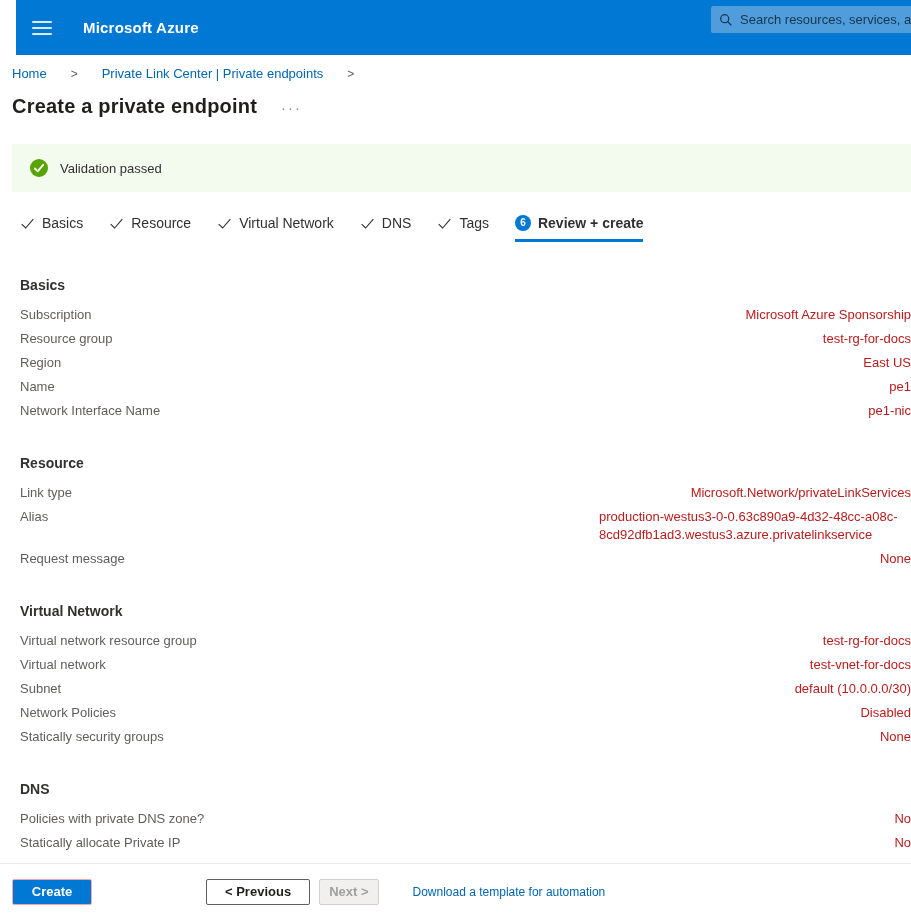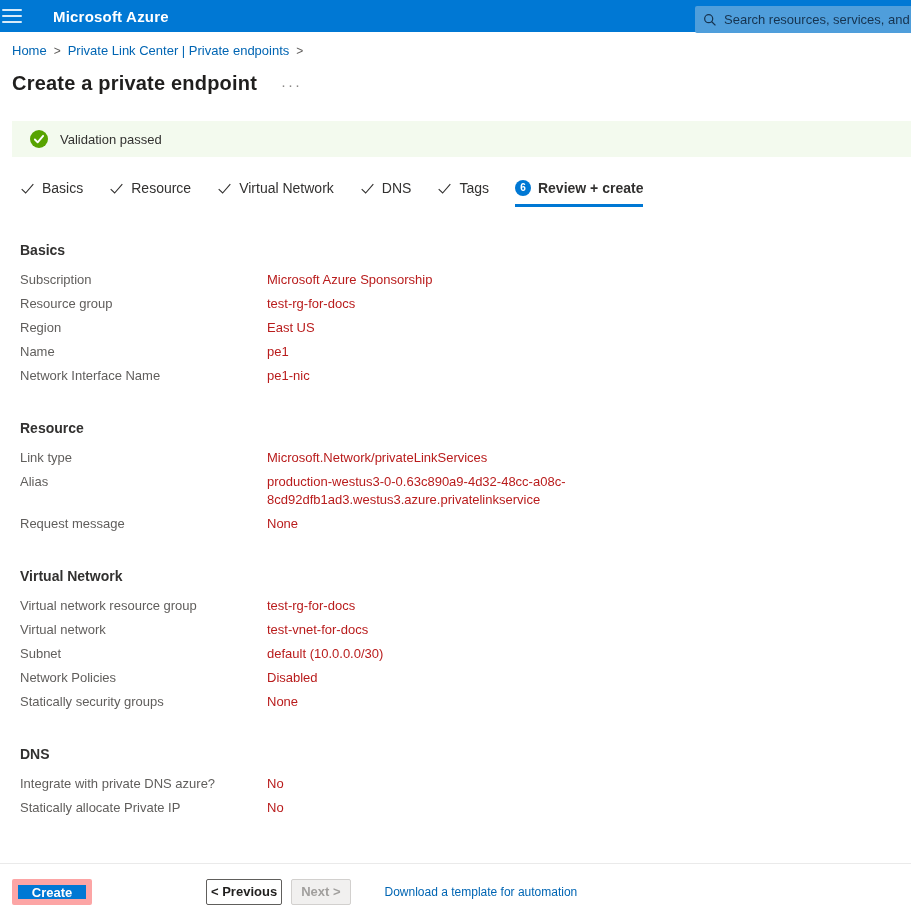--- a/index.html
+++ b/index.html
@@ -7,89 +7,89 @@
   body {
     font-family:"Liberation Sans", sans-serif;
     background:#ffffff;
     color:#323130;
     position:relative;
     overflow:hidden;
   }
 
   
   .topbar {
-    height:32px; background:#0078d4;
+    height:55px; background:#0078d4;
     display:flex; align-items:center;
-    padding-left:2px; position:relative;
+    padding-left:16px; position:relative;margin-left:16px;
   }
   .hamburger { width:20px; height:14px; display:flex; flex-direction:column; justify-content:space-between; cursor:pointer; }
   .hamburger span { display:block; height:2px; background:rgba(255,255,255,0.85); border-radius:1px; }
   .topbar-title { color:#fff; font-size:15px; font-weight:700; margin-left:31px; letter-spacing:0.2px; }
   .searchbox {
     position:absolute; left:695px; top:6px; width:268px; height:27px;
     background:#4f9edb; border-radius:2px;
     display:flex; align-items:center; padding-left:8px; overflow:hidden;
   }
   .searchbox svg { flex:0 0 auto; }
   .searchbox input {
     border:none; outline:none; background:transparent;
     font-family:"Liberation Sans", sans-serif;
     font-size:13px; color:#16334f; margin-left:7px; width:230px;
   }
   .searchbox input::placeholder { color:#16334f; opacity:1; }
 
   
-  .breadcrumb { padding:11px 0 0 12px; font-size:13px; line-height:16px; display:flex; align-items:flex-end; }
+  .breadcrumb { padding:11px 0 0 12px; font-size:13px; line-height:16px; display:flex; align-items:flex-end;gap:17px; }
   .breadcrumb a { color:#0065b3; text-decoration:none; cursor:pointer; }
   .crumb-sep { color:#605e5c; font-size:12px; margin:0 7px; }
 
   
   .title-row { margin:9px 0 0 12px; display:flex; align-items:center; height:30px; }
   .page-title { font-size:20px; font-weight:700; color:#201f1e; letter-spacing:0.2px; }
   .more-btn { margin-left:24px; color:#8a8886; font-size:15px; letter-spacing:2px; cursor:pointer; line-height:10px; padding-top:4px; }
 
   
   .banner {
-    margin:23px 0 0 12px; width:calc(100% - 12px); height:36px;
+    margin:23px 0 0 12px; width:calc(100% - 12px); height:48px;
     background:#f3faee; display:flex; align-items:center; padding-left:18px;
   }
   .banner-text { font-size:13px; color:#323130; margin-left:12px; }
 
   
   .tabs { margin:23px 0 0 20px; display:flex; gap:26px; }
   .tab { display:flex; align-items:center; gap:7px; padding-bottom:8px; border-bottom:3px solid transparent; cursor:pointer; font-size:14px; color:#323130; }
   .tab.active { border-bottom-color:#0078d4; font-weight:700; }
   .tab-badge {
     width:16px; height:16px; border-radius:50%; background:#0078d4;
     color:#fff; font-size:10px; font-weight:700; text-align:center; line-height:16px;
   }
 
   
   .content { margin-left:20px; }
   .section-heading { font-size:14px; font-weight:700; color:#323130; line-height:16px; }
   .sec-basics { margin-top:35px; }
   .sec-other { margin-top:32px; }
   .rows { margin-top:10px; }
-  .row { display:flex; padding:3px 0; }
+  .row { display:flex; padding:3px 0;justify-content:space-between; }
   .row .lbl { width:247px; flex:0 0 247px; font-size:13px; line-height:18px; color:#605e5c; }
   .row .val { font-size:13px; line-height:18px; color:#b91c1c; max-width:312px; overflow-wrap:break-word; }
 
   
   .footer {
     position:absolute; left:0; right:0; bottom:0; height:56px;
     background:#fff; border-top:1px solid #eaeaea;
     display:flex; align-items:center; padding-left:12px;
   }
   .btn { font-family:"Liberation Sans", sans-serif; font-size:13px; height:26px; cursor:pointer; }
   .btn-create {
-    width:80px; background:#0078d4; color:#fff; border:6px solid #fca5a5;
+    width:80px; background:#0078d4; color:#fff; border:1px solid #fca5a5;
     font-weight:700; border-radius:2px;
   }
   .btn-previous {
-    margin-left:114px; padding:0 4px; background:#fff; color:#201f1e;
+    margin-left:114px; padding:0 18px; background:#fff; color:#201f1e;
     border:1px solid #605e5c; font-weight:600; border-radius:2px;
   }
   .btn-next {
     margin-left:9px; padding:0 9px; background:#f1f0ef; color:#a19f9d;
     border:1px solid #d2d0ce; font-weight:600; border-radius:2px; cursor:default;
   }
   .footer-link { margin-left:34px; font-size:12px; color:#0065b3; text-decoration:none; cursor:pointer; }
 </style>
 </head>
 <body>
@@ -236,21 +236,21 @@
         <span class="lbl">Statically security groups</span>
         <span class="val">None</span>
       </div>
     </div>
   </div>
 
   <div class="section sec-other">
     <div class="section-heading">DNS</div>
     <div class="rows">
       <div class="row">
-        <span class="lbl">Integrate with private DNS azure?</span>
+        <span class="lbl">Policies with private DNS zone?</span>
         <span class="val">No</span>
       </div>
       <div class="row">
         <span class="lbl">Statically allocate Private IP</span>
         <span class="val">No</span>
       </div>
     </div>
   </div>
 
 </div>

